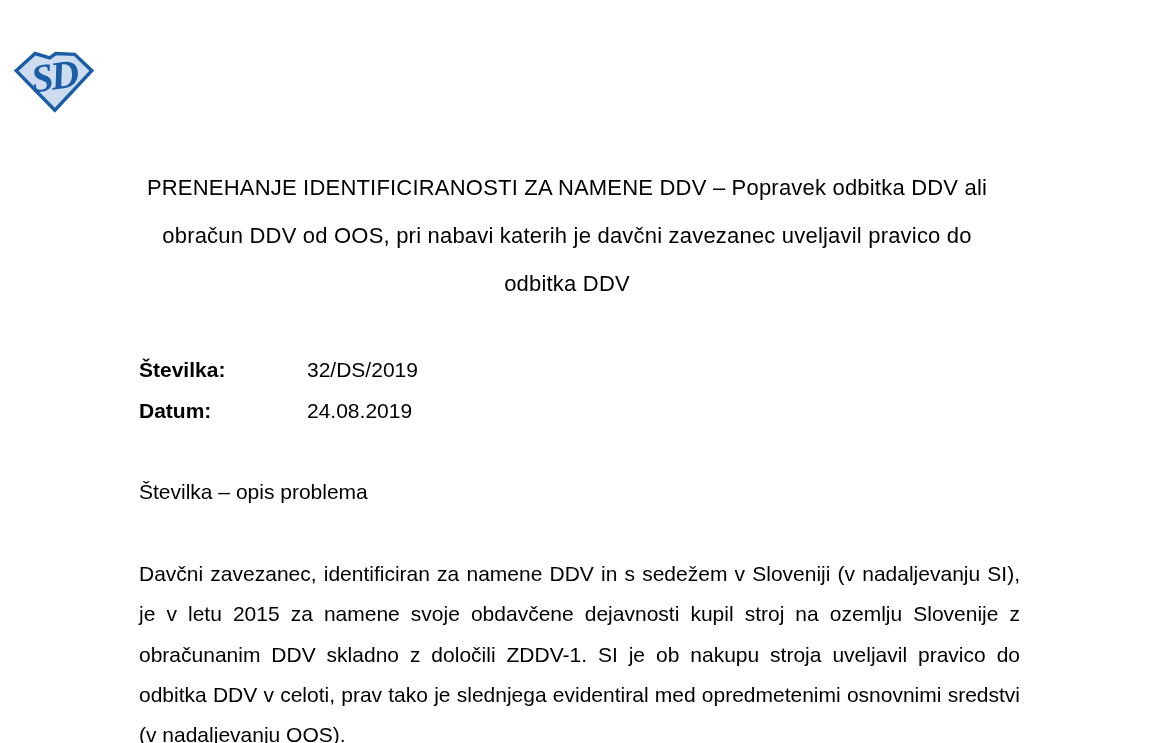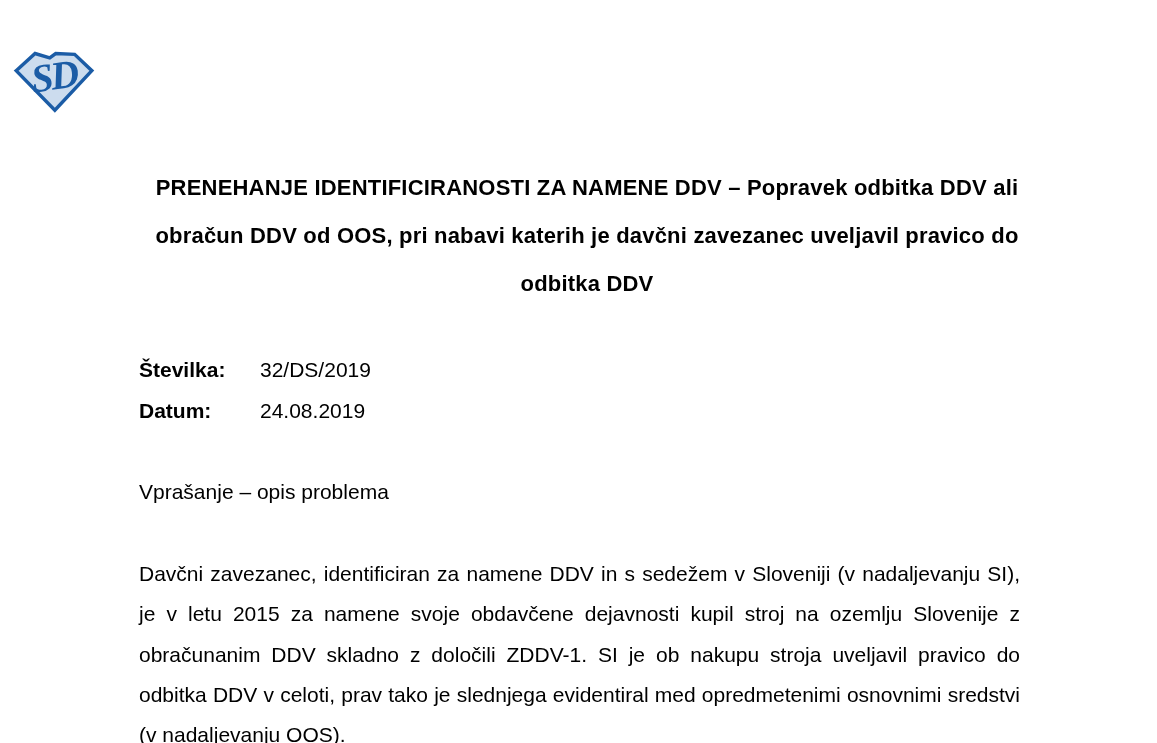--- a/index.html
+++ b/index.html
@@ -22,46 +22,47 @@
   }
   .logo {
     position: absolute;
     left: 11px;
     top: 49px;
     width: 86px;
     height: 64px;
   }
   .doc-title {
     position: absolute;
-    left: 146px;
+    left: 126px;
     top: 164px;
     width: 882px;
     text-align: center;
     font-size: 22px;
-    font-weight: bold;
+    font-weight: normal;
     line-height: 48px;
     letter-spacing: 0.2px;
   }
   .meta-block {
     position: absolute;
     left: 139px;
     top: 350px;
     font-size: 21px;
     line-height: 40.5px;
   }
   .meta-row {
     display: flex;
   }
   .meta-label {
     width: 121px;
     flex: 0 0 121px;
     font-weight: bold;
   }
   .meta-value {
     flex: 1;
+    margin-left: 47px;
   }
   .section-heading {
     position: absolute;
     left: 139px;
     top: 472px;
     font-size: 21px;
     line-height: 40px;
   }
   .body-paragraph {
     position: absolute;
@@ -89,17 +90,17 @@
     <div class="meta-row">
       <span class="meta-label">Številka:</span>
       <span class="meta-value">32/DS/2019</span>
     </div>
     <div class="meta-row">
       <span class="meta-label">Datum:</span>
       <span class="meta-value">24.08.2019</span>
     </div>
   </div>
 
-  <div class="section-heading">Vprašanje – opis problema</div>
+  <div class="section-heading">Številka – opis problema</div>
 
   <div class="body-paragraph">Davčni zavezanec, identificiran za namene DDV in s sedežem v Sloveniji (v nadaljevanju SI), je v letu 2015 za namene svoje obdavčene dejavnosti kupil stroj na ozemlju Slovenije z obračunanim DDV skladno z določili ZDDV-1. SI je ob nakupu stroja uveljavil pravico do odbitka DDV v celoti, prav tako je slednjega evidentiral med opredmetenimi osnovnimi sredstvi (v nadaljevanju OOS).</div>
 
 </div>
 
 </body></html>

